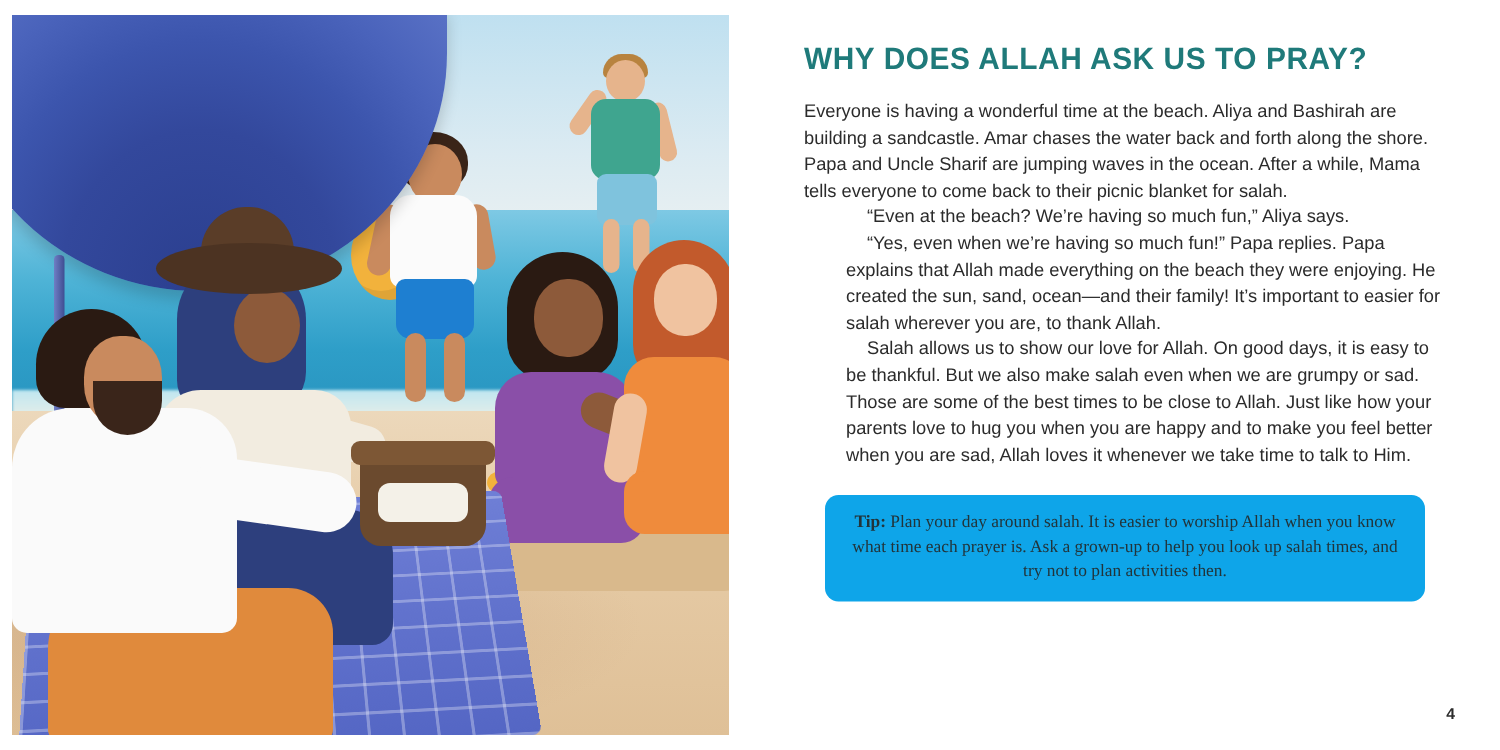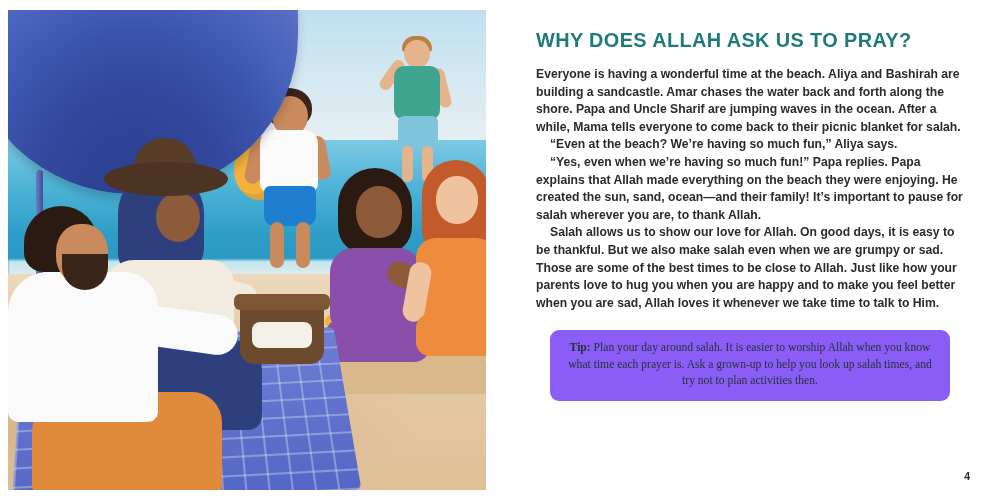--- a/index.html
+++ b/index.html
@@ -130,26 +130,26 @@
     font-family: "Liberation Sans", sans-serif;
     font-weight: bold;
     font-size: 20.5px;
     letter-spacing: .4px;
     text-transform: uppercase;
     margin-bottom: 14px;
     transform: scaleX(.97);
     transform-origin: left center;
   }
   .bodytext { color:#2b2b2b; font-size: 12.2px; line-height: 17.6px; }
-  .bodytext p { margin: 0; text-indent: 0; font-weight: bold; }
-  .bodytext p.ind { text-indent: 14px; }
+  .bodytext p { margin: 0; text-indent: 0; }
+  .bodytext p.ind { text-indent: 14px; margin-left: 28px; }
 
   .tipbox {
     margin: 18px 14px 0 14px;
-    background: #8b5cf6;
+    background: #0ea5e9;
     border-radius: 9px;
     padding: 10px 14px 11px 14px;
     text-align: center;
     font-family: "Liberation Serif", serif;
     font-size: 11.6px;
     line-height: 16.4px;
     color: #22343a;
   }
   .tipbox b { font-weight: bold; }
 
@@ -239,21 +239,21 @@
     </div>
   </div>
 
   <div class="page-right">
 
     <div class="headline">Why Does Allah Ask Us to Pray?</div>
 
     <div class="bodytext">
       <p>Everyone is having a wonderful time at the beach. Aliya and Bashirah are building a sandcastle. Amar chases the water back and forth along the shore. Papa and Uncle Sharif are jumping waves in the ocean. After a while, Mama tells everyone to come back to their picnic blanket for salah.</p>
       <p class="ind">“Even at the beach? We’re having so much fun,” Aliya says.</p>
-      <p class="ind">“Yes, even when we’re having so much fun!” Papa replies. Papa explains that Allah made everything on the beach they were enjoying. He created the sun, sand, ocean—and their family! It’s important to pause for salah wherever you are, to thank Allah.</p>
+      <p class="ind">“Yes, even when we’re having so much fun!” Papa replies. Papa explains that Allah made everything on the beach they were enjoying. He created the sun, sand, ocean—and their family! It’s important to easier for salah wherever you are, to thank Allah.</p>
       <p class="ind">Salah allows us to show our love for Allah. On good days, it is easy to be thankful. But we also make salah even when we are grumpy or sad. Those are some of the best times to be close to Allah. Just like how your parents love to hug you when you are happy and to make you feel better when you are sad, Allah loves it whenever we take time to talk to Him.</p>
     </div>
 
     <div class="tipbox">
       <b>Tip:</b><span> Plan your day around salah. It is easier to worship Allah when you know what time each prayer is. Ask a grown-up to help you look up salah times, and try not to plan activities then.</span>
     </div>
 
     <div class="pagenum">4</div>
   </div>
 

